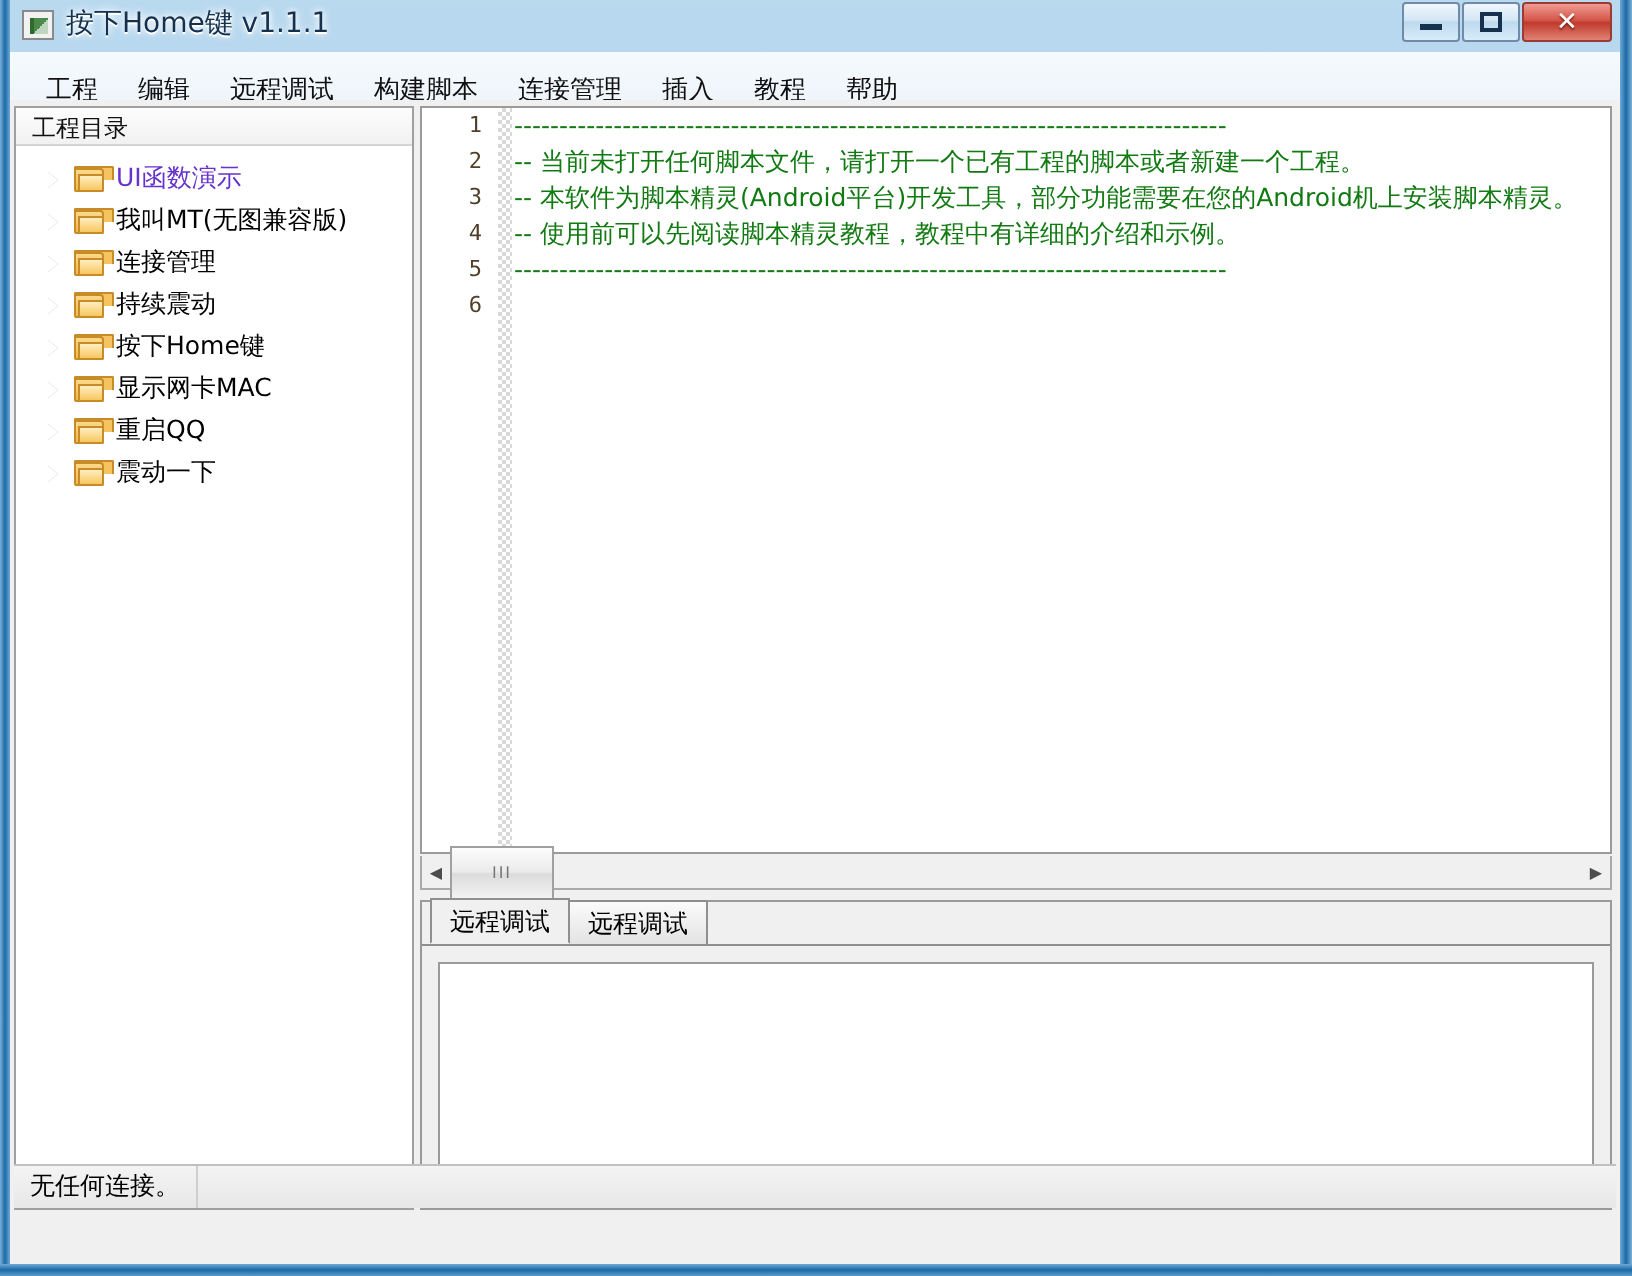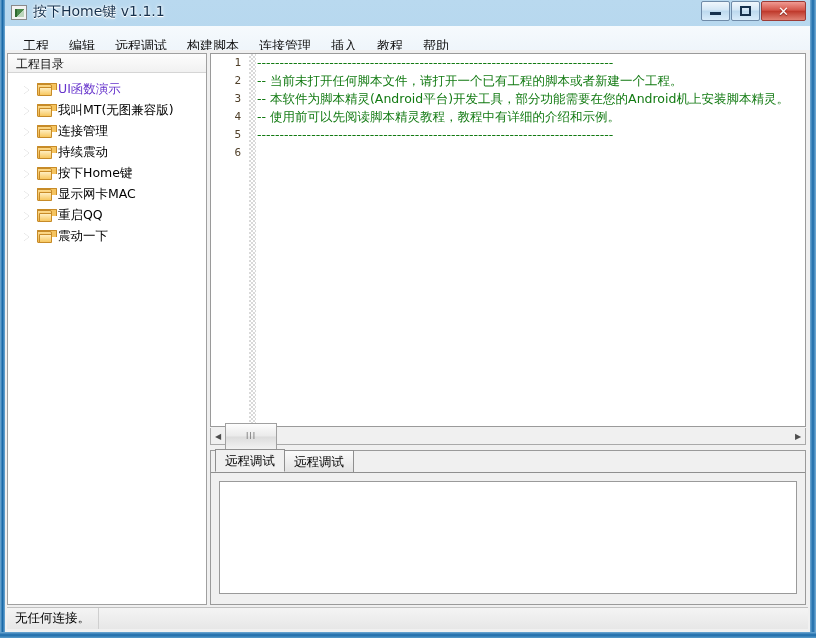--- a/index.html
+++ b/index.html
@@ -210,21 +210,21 @@
     background: #f0f0f0; height: 23px; z-index: 3;
     border-bottom: 1px solid #f0f0f0;
   }
   #output-box {
     position: absolute; left: 8px; top: 30px; right: 8px; bottom: 10px;
     background: #ffffff; border: 1px solid #9a9a9a;
   }
 
   
   #statusbar {
-    position: absolute; left: 2px; top: 557px; width: 801px; height: 22px;
+    position: absolute; left: 2px; top: 532px; width: 801px; height: 22px;
     background: linear-gradient(180deg,#f4f4f4 0%, #e7e7e7 100%);
     border-top: 1px solid #c0c0c0;
     display: flex; align-items: flex-start;
   }
   #status-cell {
     font-size: 12.5px; color: #000; padding: 0 8px; line-height: 1;
     border-right: 1px solid #cfcfcf; height: 100%;
     display: flex; align-items: center; min-width: 86px;
   }
 </style>

